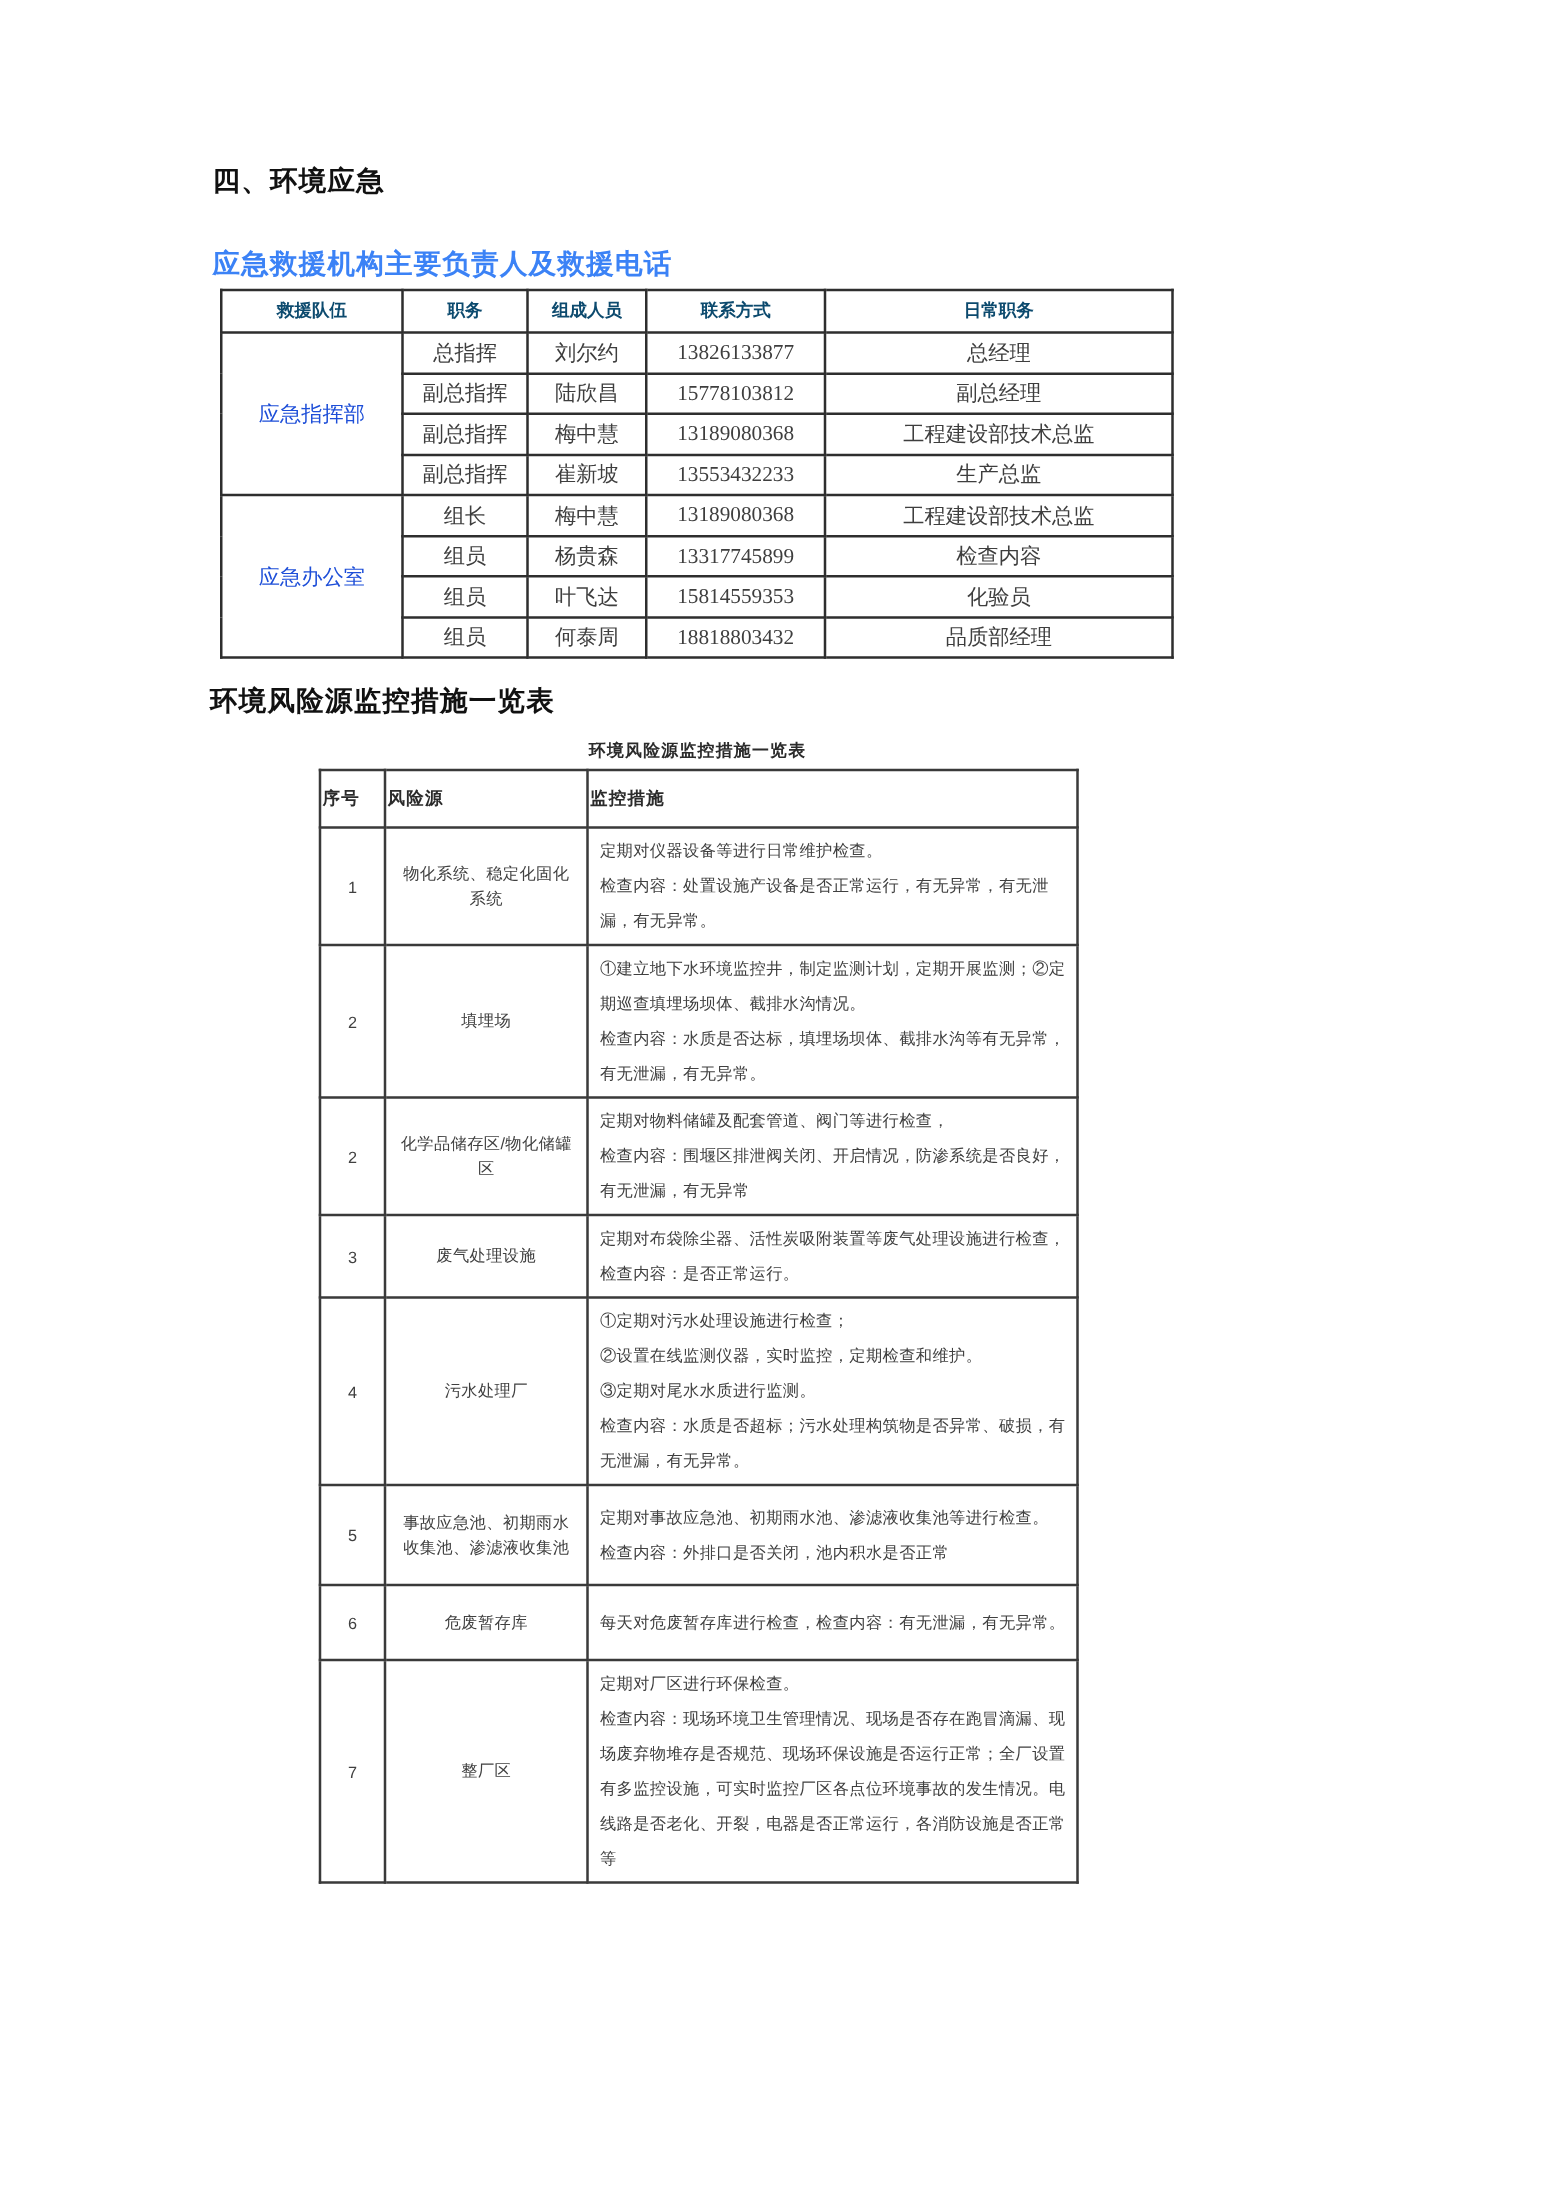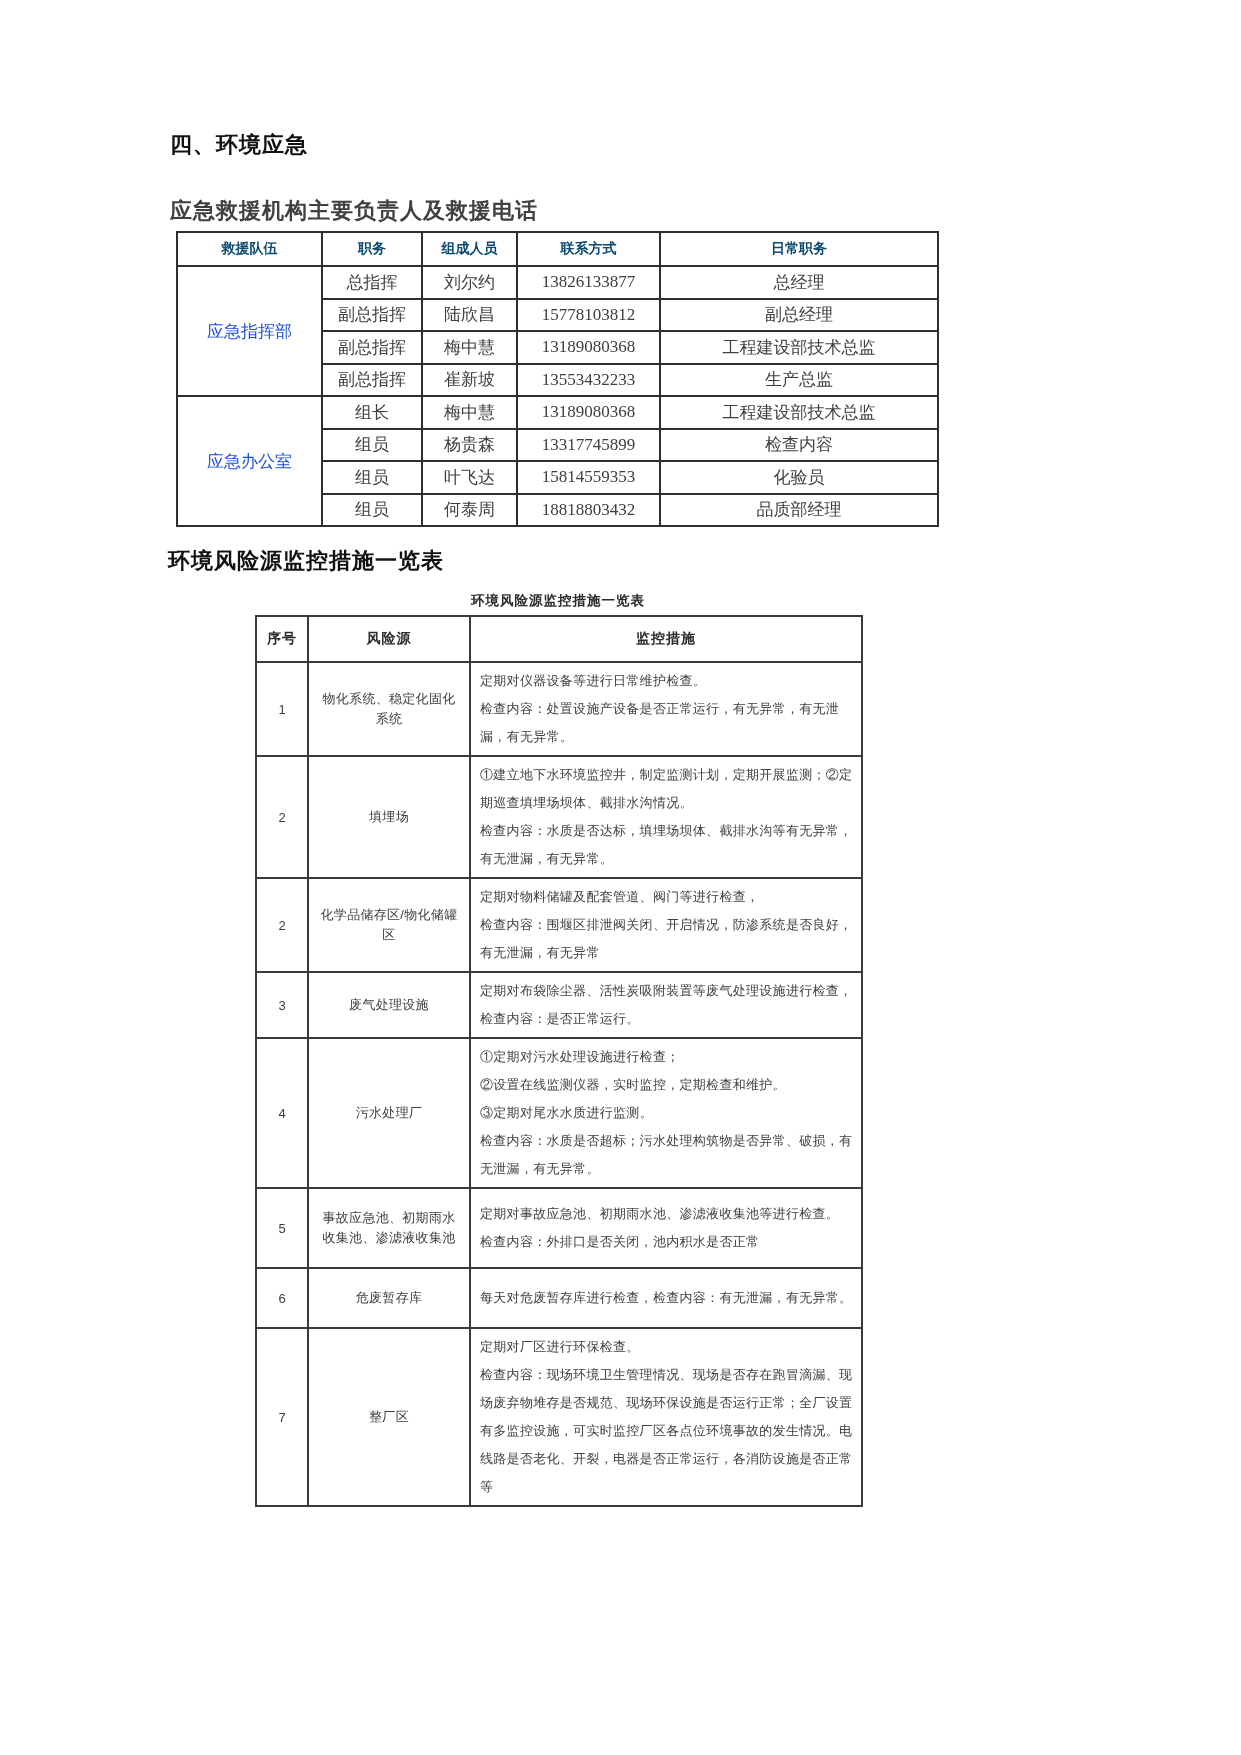--- a/index.html
+++ b/index.html
@@ -12,21 +12,21 @@
     color:#1a1a1a;
     overflow:hidden;
   }
   .h-main{
     position:absolute; left:170px; top:130px;
     font-size:22px; font-weight:700; color:#111;
     letter-spacing:1px;
   }
   .h-sub1{
     position:absolute; left:170px; top:196px;
-    font-size:22px; font-weight:700; color:#404040;
+    font-size:22px; font-weight:700; color:#3b82f6;
     letter-spacing:1px;
   }
   
   table.rescue{
     position:absolute; left:176px; top:231px; width:761px;
     border-collapse:collapse; table-layout:fixed;
     font-family:"Liberation Serif", serif;
   }
   .rescue th,.rescue td{
     border:2px solid #2e2e2e;
@@ -58,21 +58,21 @@
     width:100%; border-collapse:collapse; table-layout:fixed;
   }
   .monitor th,.monitor td{
     border:2px solid #3a3a3a;
     color:#404040;
     vertical-align:middle;
     overflow:hidden;
   }
   .monitor th{
     height:42px; font-size:14px; font-weight:700; color:#2b2b2b;
-    text-align:center; letter-spacing:1px;border-radius:10px;
+    text-align:left; letter-spacing:1px;border-radius:10px;
   }
   .monitor td.no{
     text-align:center; font-size:13px; padding:3px 2px;
   }
   .monitor td.source{
     text-align:center; font-size:13px; line-height:20px;
     padding:19px 10px; letter-spacing:0.3px;
   }
   .monitor td.measures{
     text-align:left; font-size:13px; line-height:28px;

